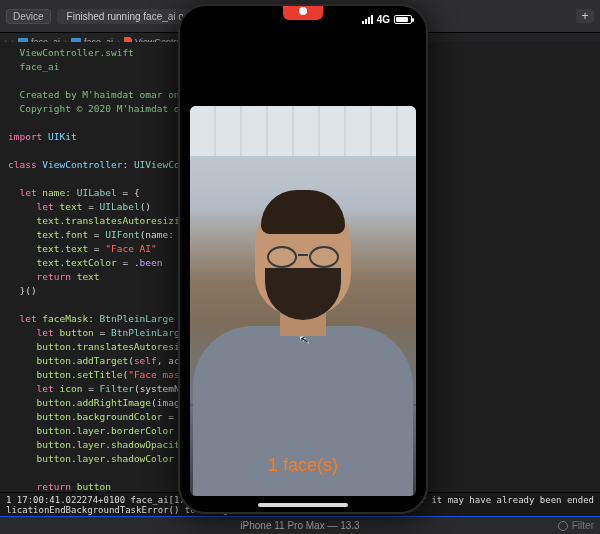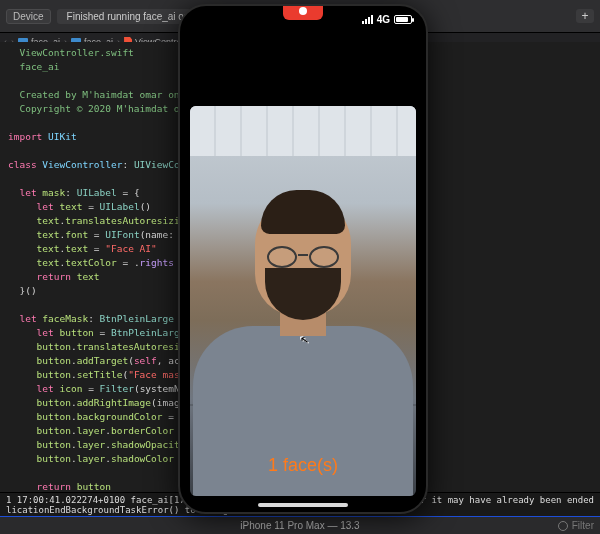--- a/index.html
+++ b/index.html
@@ -240,26 +240,26 @@
 <div class="editor"><span class="c-comment">  ViewController.swift</span>
 <span class="c-comment">  face_ai</span>
 <span class="c-comment"></span>
 <span class="c-comment">  Created by M'haimdat omar on 29-02-2020.</span>
 <span class="c-comment">  Copyright © 2020 M'haimdat omar. All rights</span>
 
 <span class="c-keyword">import</span> <span class="c-type">UIKit</span>
 
 <span class="c-keyword">class</span> <span class="c-type">ViewController</span>: <span class="c-type2">UIViewController</span> {
 
-  <span class="c-keyword">let</span> <span class="c-prop">mask</span>: <span class="c-type2">UILabel</span><span> = {</span>
+  <span class="c-keyword">let</span> <span class="c-prop">name</span>: <span class="c-type2">UILabel</span><span> = {</span>
      <span class="c-keyword">let</span> <span class="c-prop">text</span><span> = </span><span class="c-type2">UILabel</span><span>()</span>
      <span class="c-prop">text</span>.<span class="c-prop">translatesAutoresizingMaskIntoConstr</span>
      <span class="c-prop">text</span>.<span class="c-prop">font</span><span> = </span><span class="c-type2">UIFont</span><span>(name: </span><span class="c-string">"Avenir-Heavy"</span><span>,</span>
      <span class="c-prop">text</span>.<span class="c-prop">text</span><span> = </span><span class="c-string">"Face AI"</span>
-     <span class="c-prop">text</span>.<span class="c-prop">textColor</span><span> = .</span><span class="c-enum">rights</span>
+     <span class="c-prop">text</span>.<span class="c-prop">textColor</span><span> = .</span><span class="c-enum">been</span>
      <span class="c-keyword">return</span> <span class="c-prop">text</span>
   <span>}()</span>
 
   <span class="c-keyword">let</span> <span class="c-prop">faceMask</span>: <span class="c-type2">BtnPleinLarge</span><span> = {</span>
      <span class="c-keyword">let</span> <span class="c-prop">button</span><span> = </span><span class="c-type2">BtnPleinLarge</span><span>()</span>
      <span class="c-prop">button</span>.<span class="c-prop">translatesAutoresizingMaskIntoCons</span>
      <span class="c-prop">button</span>.<span class="c-prop">addTarget</span><span>(</span><span class="c-keyword">self</span><span>, action: </span><span class="c-enum">#selector</span><span>(</span>
      <span class="c-prop">button</span>.<span class="c-prop">setTitle</span><span>(</span><span class="c-string">"Face mask"</span><span>, for: .</span><span class="c-enum">norma</span>
      <span class="c-keyword">let</span> <span class="c-prop">icon</span><span> = </span><span class="c-type2">Filter</span><span>(systemName: </span><span class="c-string">"eye"</span><span>)?.</span>
      <span class="c-prop">button</span>.<span class="c-prop">addRightImage</span><span>(image: icon!, offset</span>

